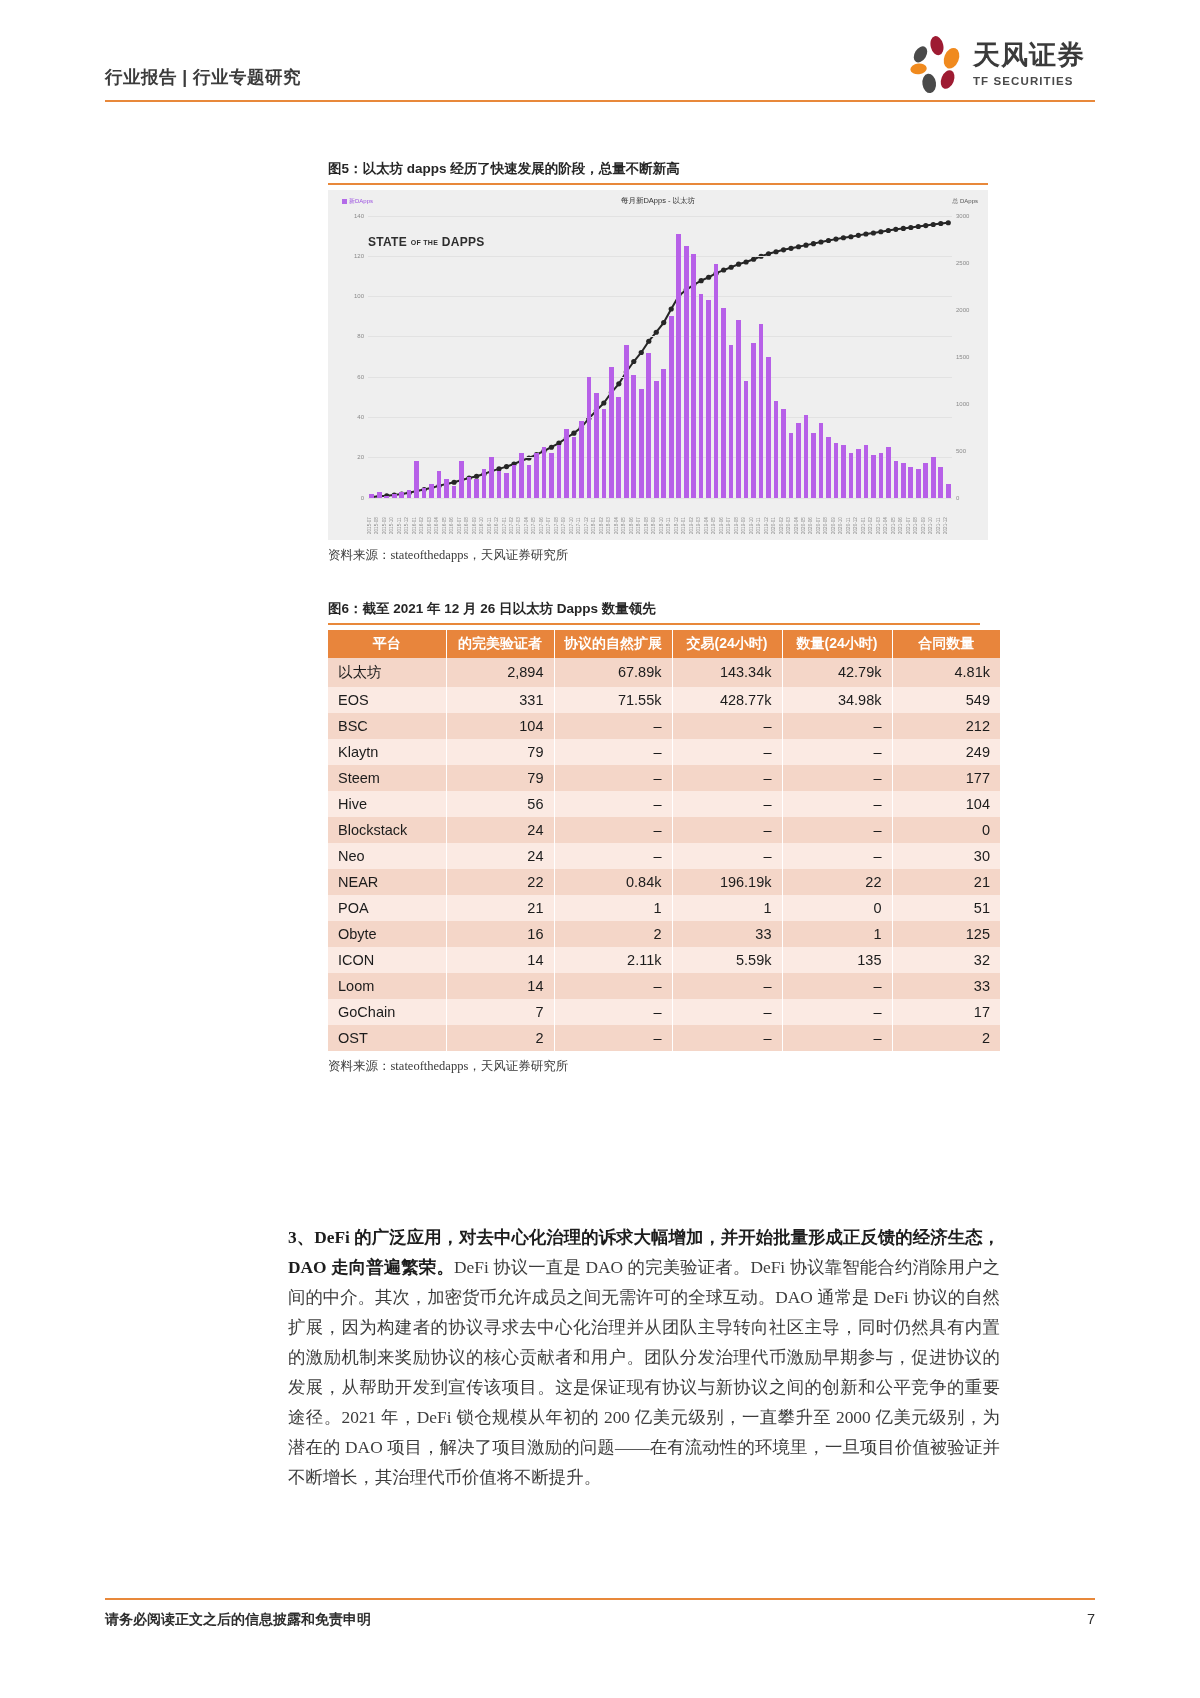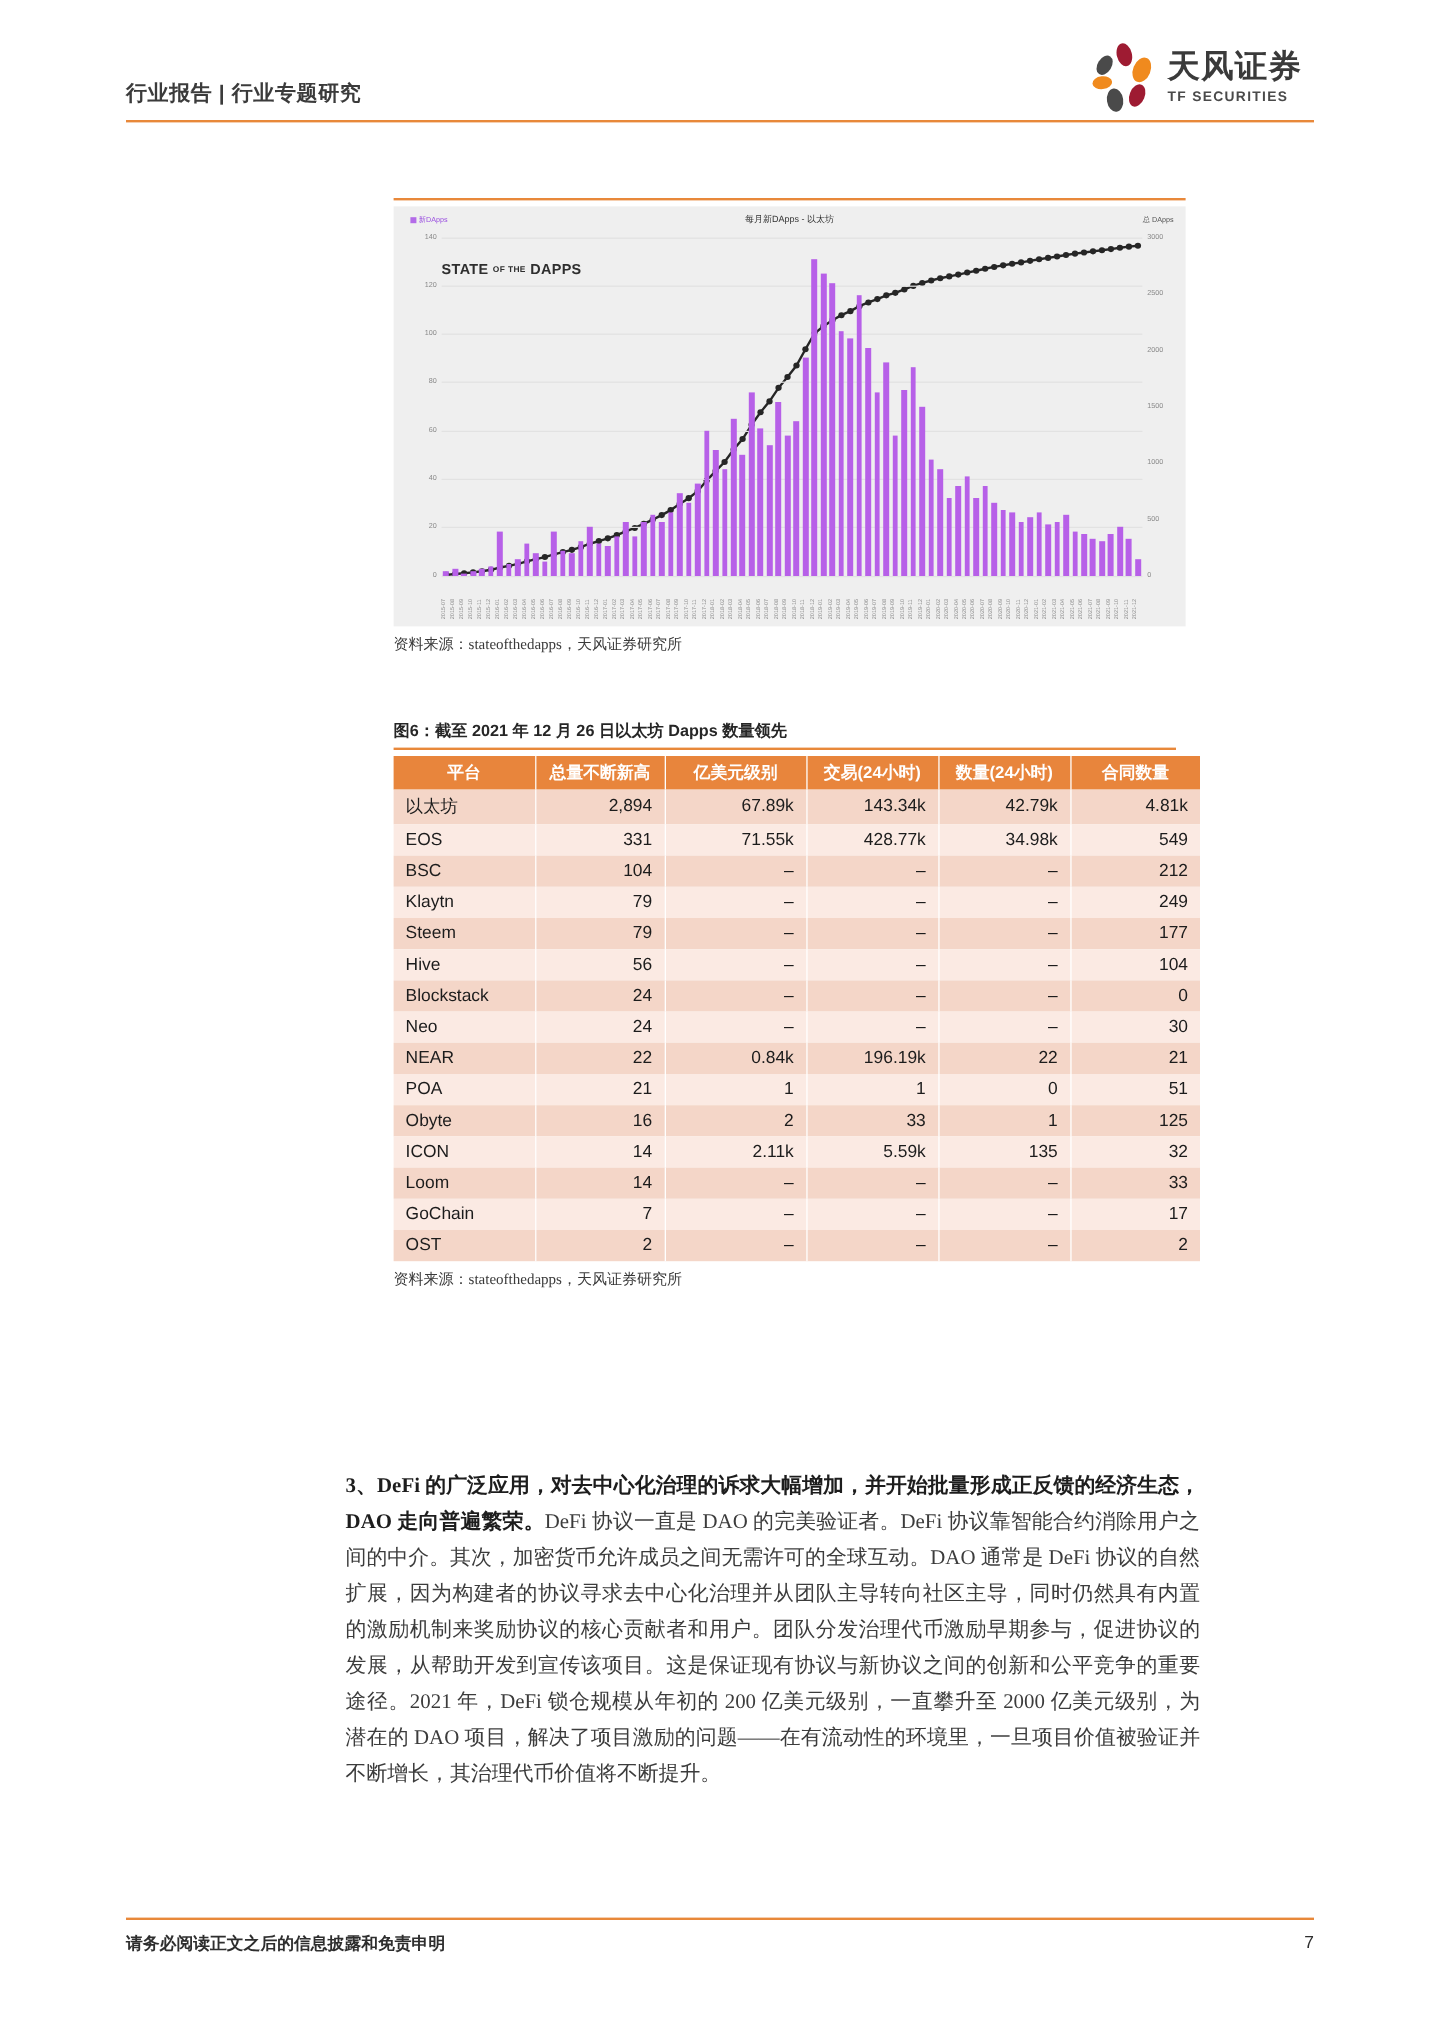--- a/index.html
+++ b/index.html
@@ -176,20 +176,21 @@
       <div class="logo-text">
         <div class="logo-cn">天风证券</div>
         <div class="logo-en">TF SECURITIES</div>
       </div>
     </div>
 
     <div class="header-rule"></div>
   </div>
 
   <div class="fig5">
+    <div class="fig-title">图5：以太坊 dapps 经历了快速发展的阶段，总量不断新高</div>
     <div class="fig-rule"></div>
 
     <div class="chart-box">
       <div class="chart-legend-left">
         <span class="swatch"></span>
         <span>新DApps</span>
       </div>
       <div class="chart-heading">每月新DApps - 以太坊</div>
       <div class="chart-legend-right">总 DApps</div>
 
@@ -477,22 +478,22 @@
         <col style="width:118px">
           <col style="width:108px">
           <col style="width:118px">
         <col style="width:110px">
           <col style="width:110px">
           <col style="width:108px">
       </colgroup>
       <thead>
         <tr id="thead-row">
             <th>平台</th>
-            <th>总量不断新高</th>
-            <th>亿美元级别</th>
+            <th>的完美验证者</th>
+            <th>协议的自然扩展</th>
             <th>交易(24小时)</th>
             <th>数量(24小时)</th>
             <th>合同数量</th>
           </tr>
       </thead>
       <tbody id="tbody">
           <tr>
             <td class="name">以太坊</td>
             <td class="num">2,894</td>
             <td class="num">67.89k</td>

